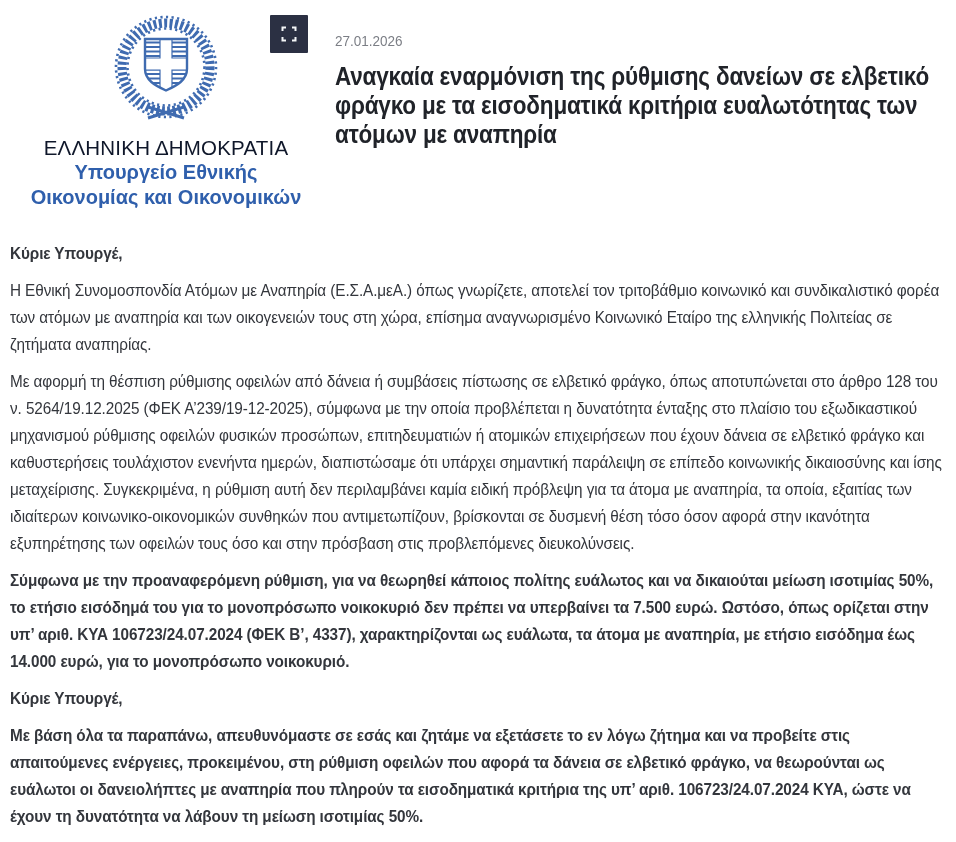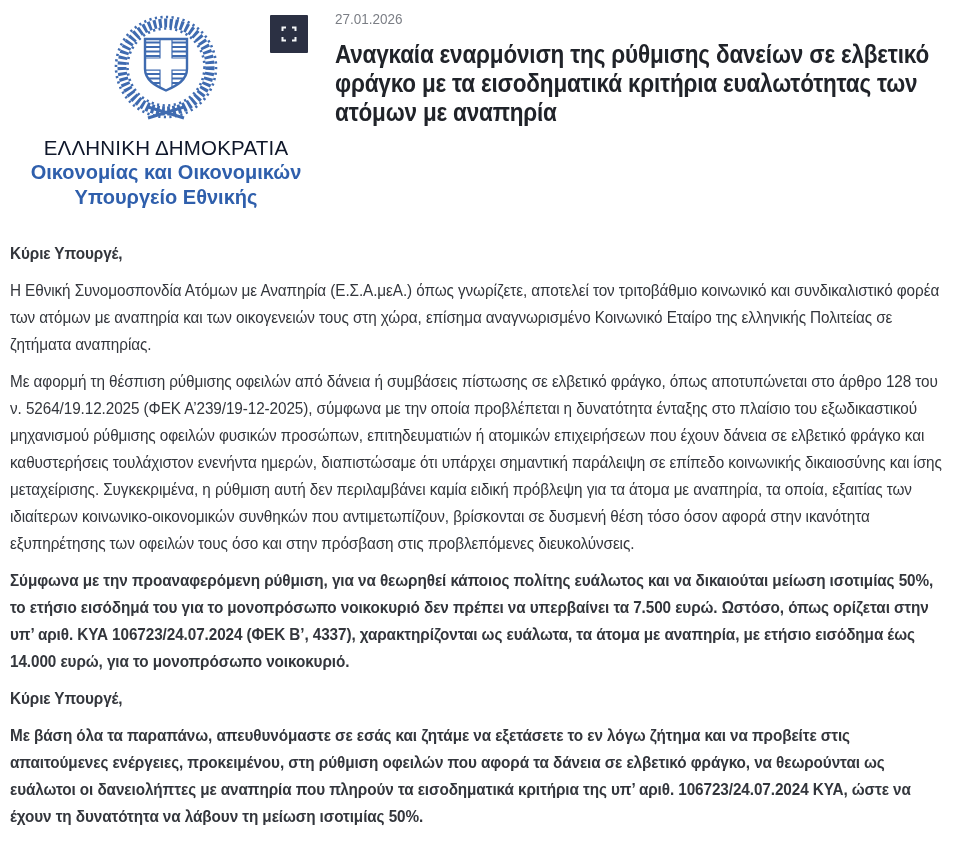--- a/index.html
+++ b/index.html
@@ -17,21 +17,21 @@
   .emblem { display: inline-block; line-height: 0; }
   .expand-btn {
     position: absolute; top: 7px; right: 14px;
     width: 38px; height: 38px; background: #2b3043;
     border: none; padding: 0; display: flex; align-items: center; justify-content: center;
     cursor: pointer; border-radius: 1px;
   }
   .org-line { color: #0f172a; font-size: 20.5px; letter-spacing: 0.2px; margin-top: 4px; }
   .ministry-line { color: #2f5fac; font-size: 20px; font-weight: bold; line-height: 25px; }
 
-  .head-right { flex: 1 1 auto; padding-left: 13px; padding-top: 2px; }
+  .head-right { flex: 1 1 auto; padding-left: 13px; padding-top: 2px; margin-top: 22px; }
 
   
   .squeeze { transform: scaleX(0.9); transform-origin: 0 0; width: 111.1%; }
 
   .date { color: #7b7e85; font-size: 15px; margin: 0 0 13px 0; }
   .title {
     margin: 0; color: #202329; font-size: 25px; font-weight: bold;
     line-height: 29px; letter-spacing: -0.2px; max-width: 680px;
   }
 
@@ -76,22 +76,22 @@
 
       <button class="expand-btn" title="">
         <span>
           <svg width="20" height="20" viewBox="0 0 20 20" aria-hidden="true">
             <path d="M3.5,7 V3.5 H7 M13,3.5 H16.5 V7 M16.5,13 V16.5 H13 M7,16.5 H3.5 V13" fill="none" stroke="#f4f5f7" stroke-width="2"></path>
           </svg>
         </span>
       </button>
 
       <div class="org-line">ΕΛΛΗΝΙΚΗ ΔΗΜΟΚΡΑΤΙΑ</div>
+      <div class="ministry-line">Υπουργείο Εθνικής</div>
       <div class="ministry-line">Οικονομίας και Οικονομικών</div>
-      <div class="ministry-line">Υπουργείο Εθνικής</div>
     </div>
 
     <div class="head-right">
       <div class="squeeze">
         <div class="date">27.01.2026</div>
         <h1 class="title">Αναγκαία εναρμόνιση της ρύθμισης δανείων σε ελβετικό φράγκο με τα εισοδηματικά κριτήρια ευαλωτότητας των ατόμων με αναπηρία</h1>
       </div>
     </div>
 
   </header>

